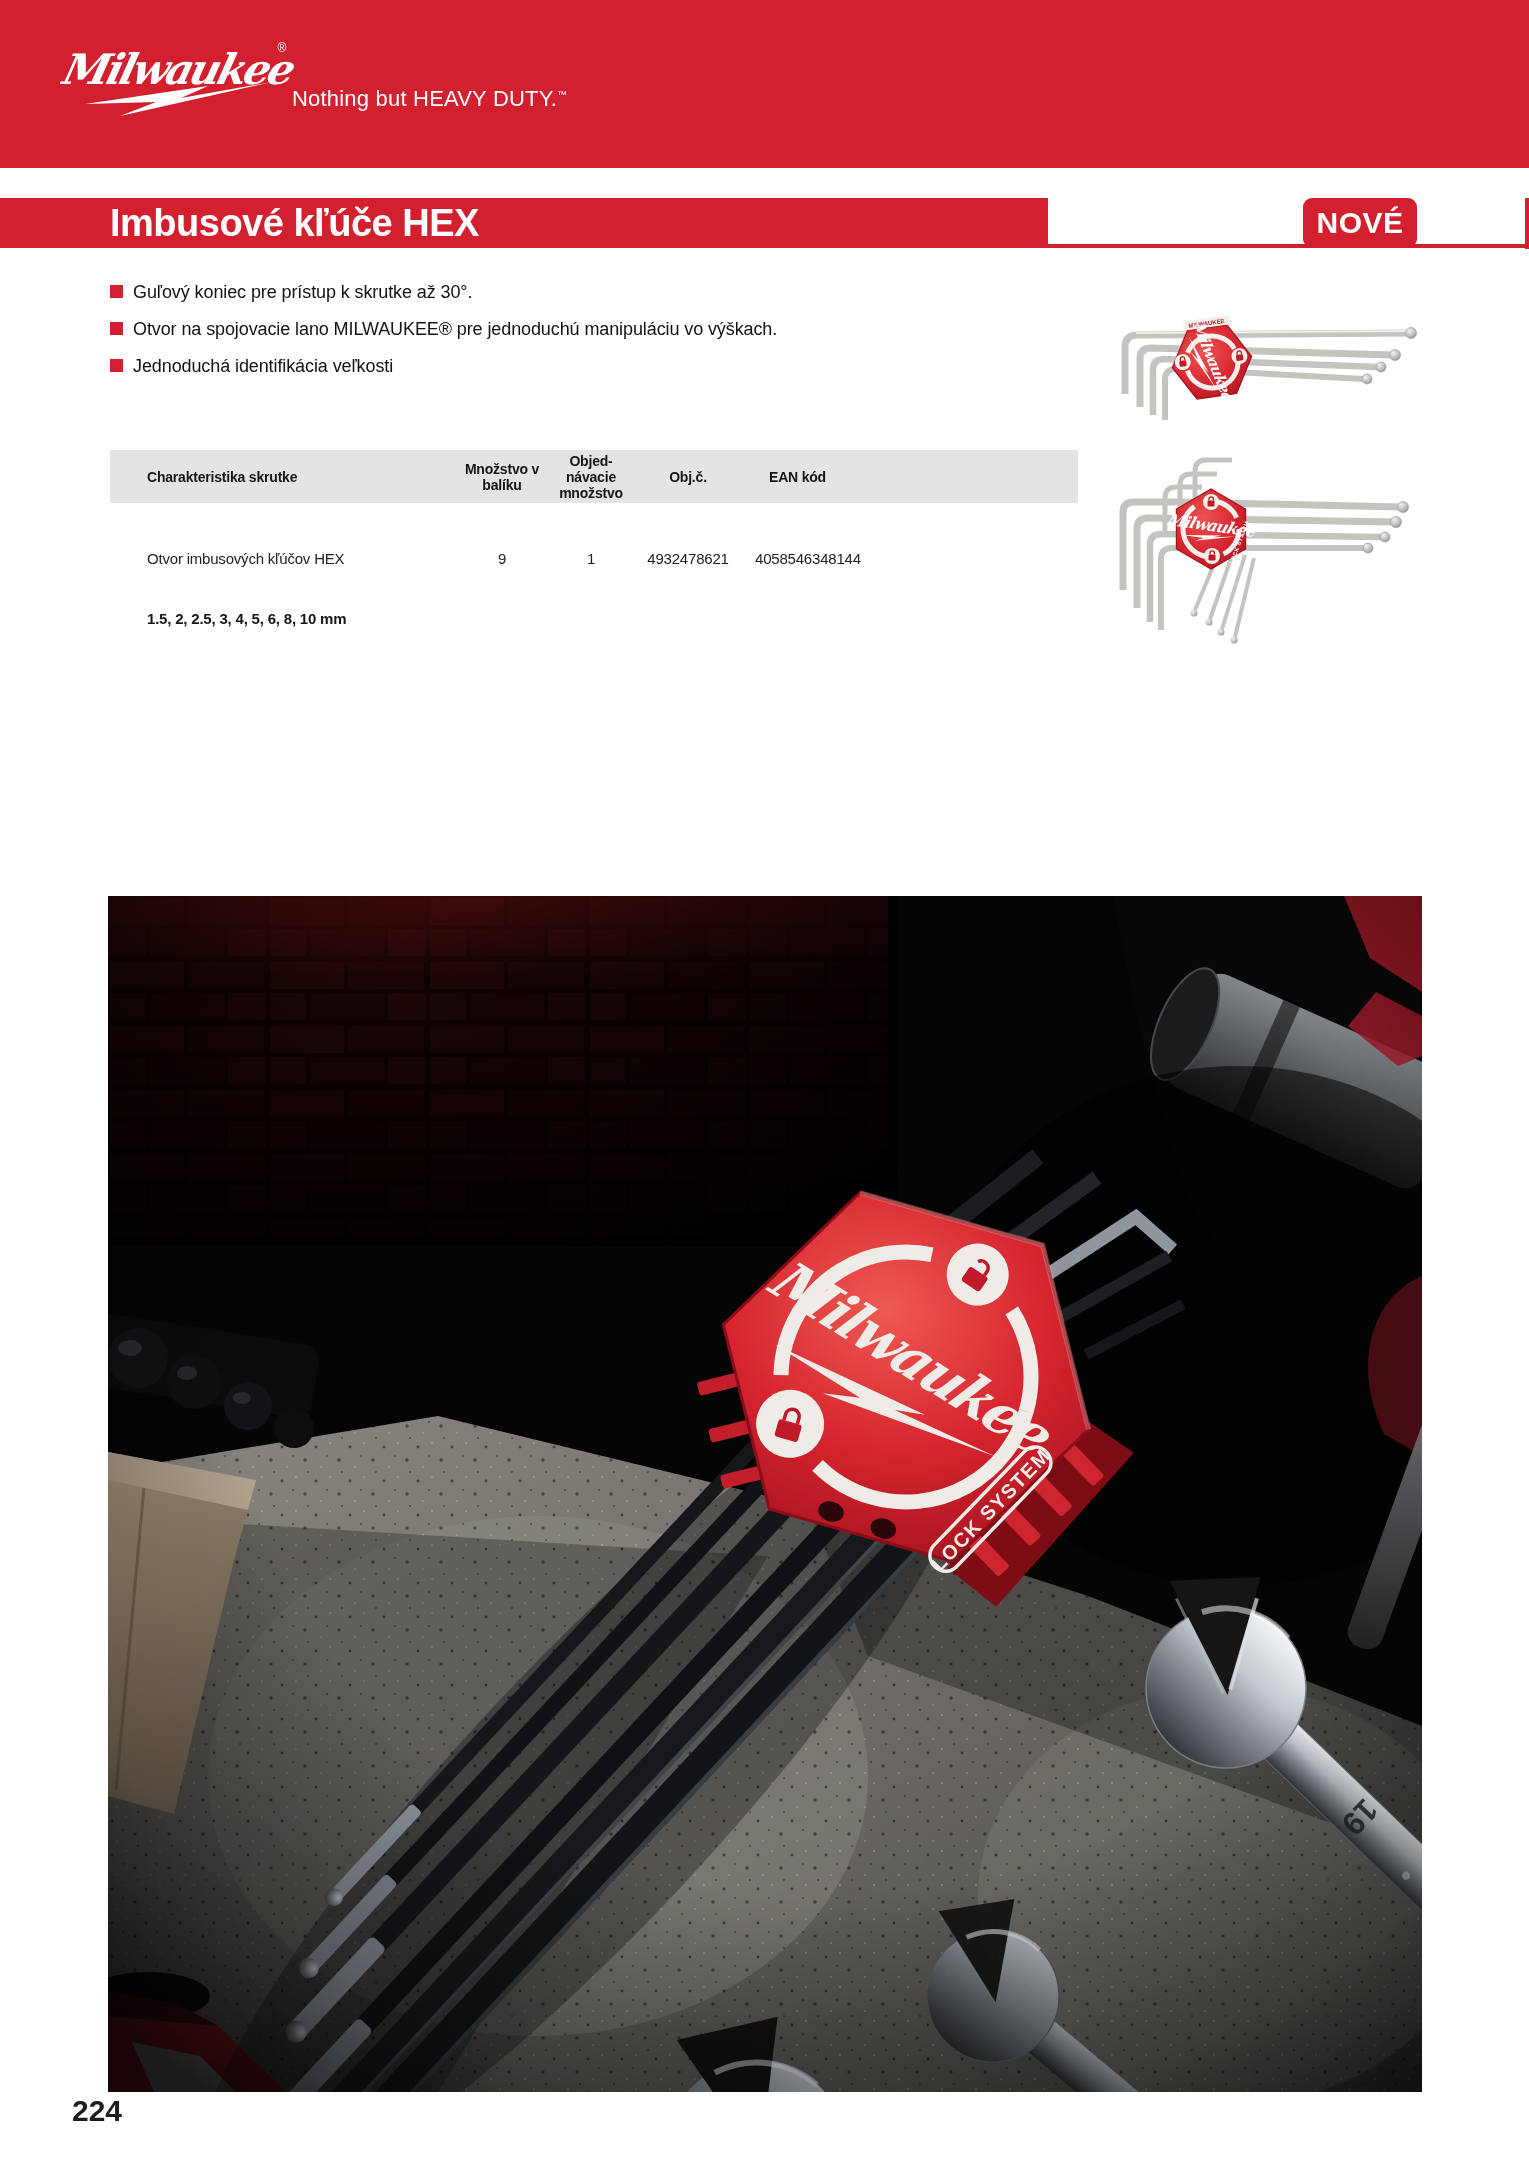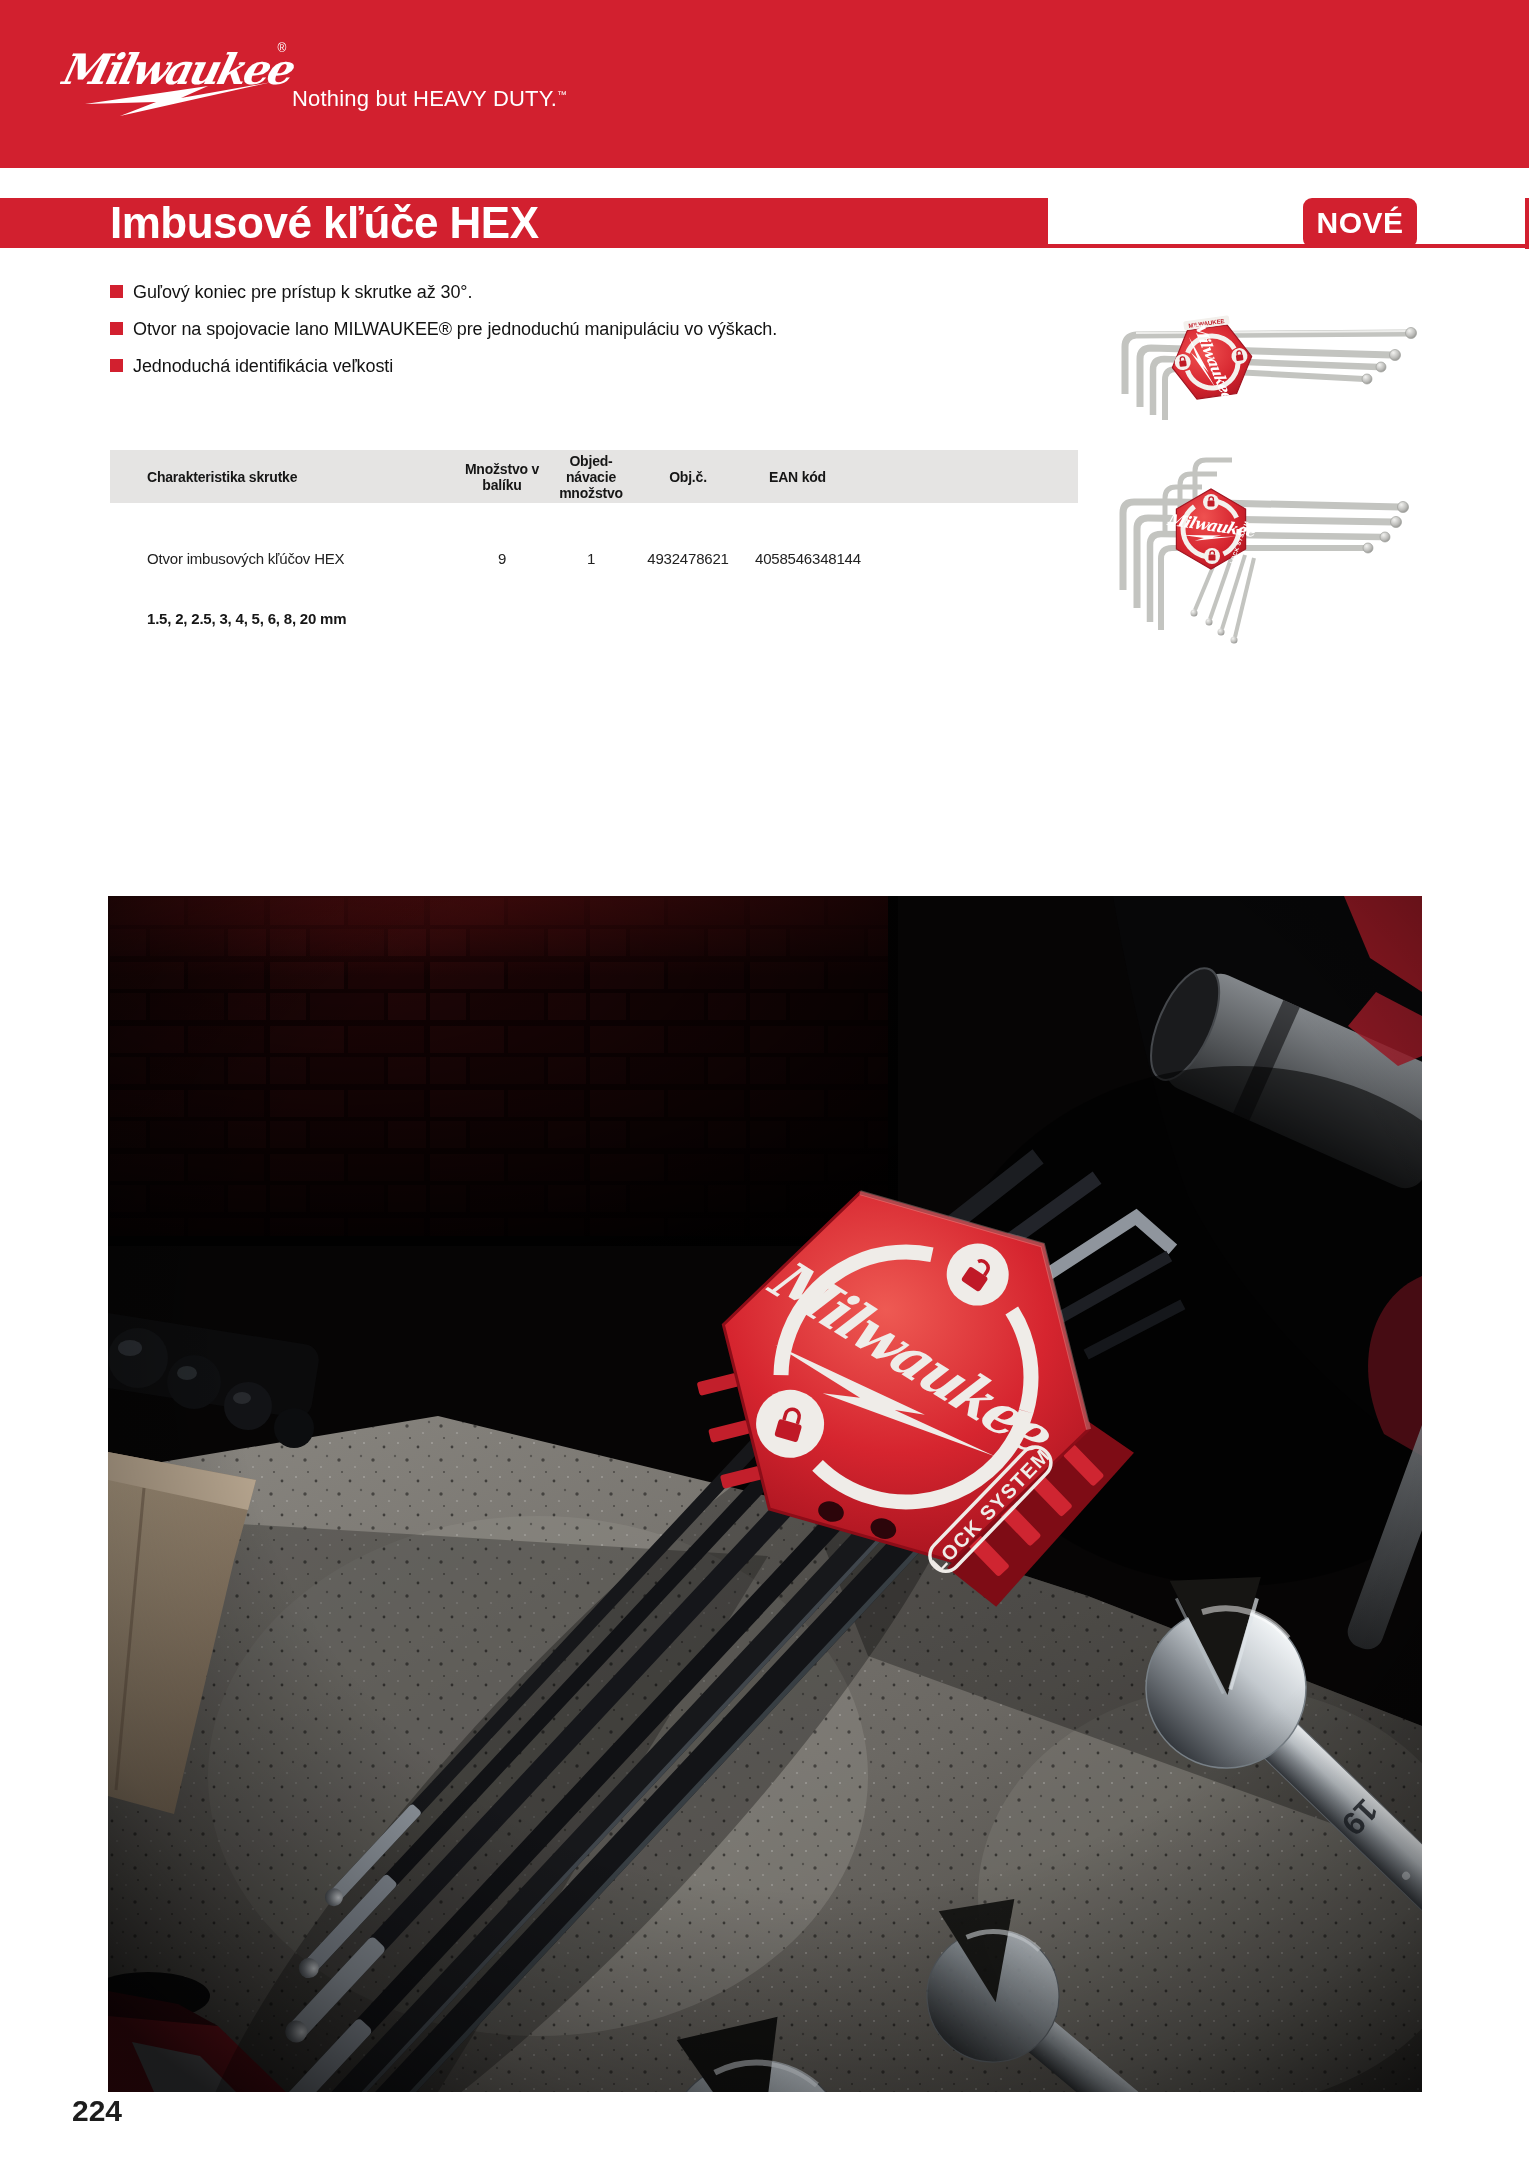--- a/index.html
+++ b/index.html
@@ -7,21 +7,21 @@
         font-family:"Liberation Sans", sans-serif;color:#1a1a1a;margin:0 auto;}
   .abs{position:absolute;}
   
   .masthead{left:0;top:0;width:1529px;height:168px;background:#d2202f;}
   .tagline{left:292px;top:86px;color:#fff;font-size:22px;letter-spacing:.2px;white-space:nowrap;}
   .tagline b{font-weight:normal;}
   .tagline sup{font-size:10px;vertical-align:super;}
   
   .rule{left:0;top:244px;width:1529px;height:4px;background:#d2202f;}
   .banner{left:0;top:198px;width:1048px;height:50px;background:#d2202f;display:flex;align-items:center;}
-  .banner-title{margin-left:110px;color:#fff;font-size:44px;font-weight:bold;letter-spacing:-.5px;white-space:nowrap;}
+  .banner-title{margin-left:110px;color:#fff;font-size:38px;font-weight:bold;letter-spacing:-.5px;white-space:nowrap;}
   .new-badge{left:1303px;top:198px;width:114px;height:50px;background:#d2202f;border-radius:9px;
              display:flex;align-items:center;justify-content:center;color:#fff;font-size:30px;font-weight:bold;letter-spacing:.5px;}
   .edge-strip{left:1525px;top:198px;width:4px;height:51px;background:#d2202f;}
   
   .features{left:110px;top:282px;width:820px;}
   .feature{display:flex;align-items:flex-start;height:24px;margin-bottom:13px;font-size:18px;color:#131313;letter-spacing:-.1px;}
   .sq{flex:0 0 13px;width:13px;height:13px;background:#d2202f;margin:3px 10px 0 0;}
   
   .thead-bg{left:110px;top:450px;width:968px;height:53px;background:#e5e4e3;}
   .th{position:absolute;top:450px;height:53px;display:flex;align-items:center;font-size:14px;font-weight:bold;
@@ -86,21 +86,21 @@
 množstvo</div>
   <div class="th center" style="left:638px;width:100px">Obj.č.</div>
   <div class="th" style="left:755px;width:200px;padding-left:14px">EAN kód</div>
 
   <div class="td" style="left:147px;width:300px">Otvor imbusových kľúčov HEX</div>
   <div class="td center" style="left:437px;width:130px">9</div>
   <div class="td center" style="left:546px;width:90px">1</div>
   <div class="td center bold" style="left:638px;width:100px">4932478621</div>
   <div class="td" style="left:755px;width:220px">4058546348144</div>
 
-  <div class="abs sizes">1.5, 2, 2.5, 3, 4, 5, 6, 8, 20 mm</div>
+  <div class="abs sizes">1.5, 2, 2.5, 3, 4, 5, 6, 8, 10 mm</div>
 
   <svg class="abs" style="left:1105px;top:288px" width="345" height="140" viewBox="0 0 345 140">
     <defs>
       <radialGradient id="miniRed" cx="40%" cy="35%" r="85%">
         <stop offset="0%" stop-color="#ef5150"></stop>
           <stop offset="55%" stop-color="#d6252f"></stop>
           <stop offset="100%" stop-color="#a3121d"></stop>
       </radialGradient>
       <radialGradient id="ballA" cx="35%" cy="30%" r="80%">
         <stop offset="0%" stop-color="#f2f2f0"></stop>

